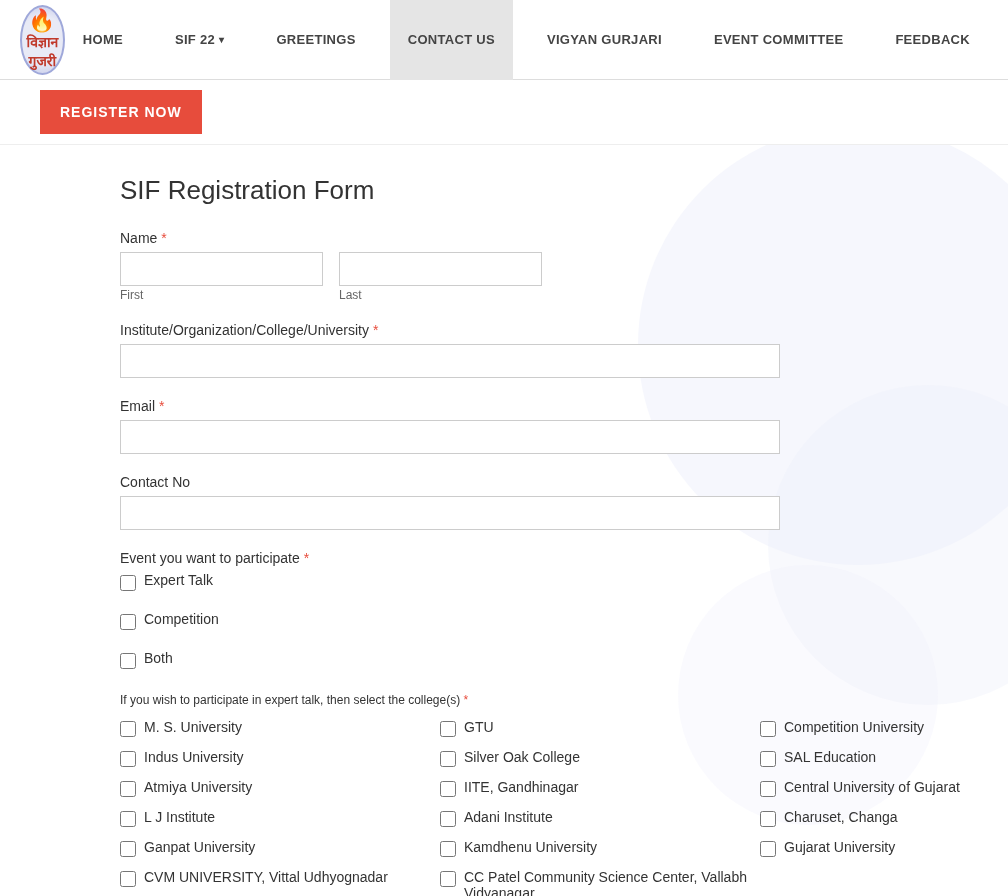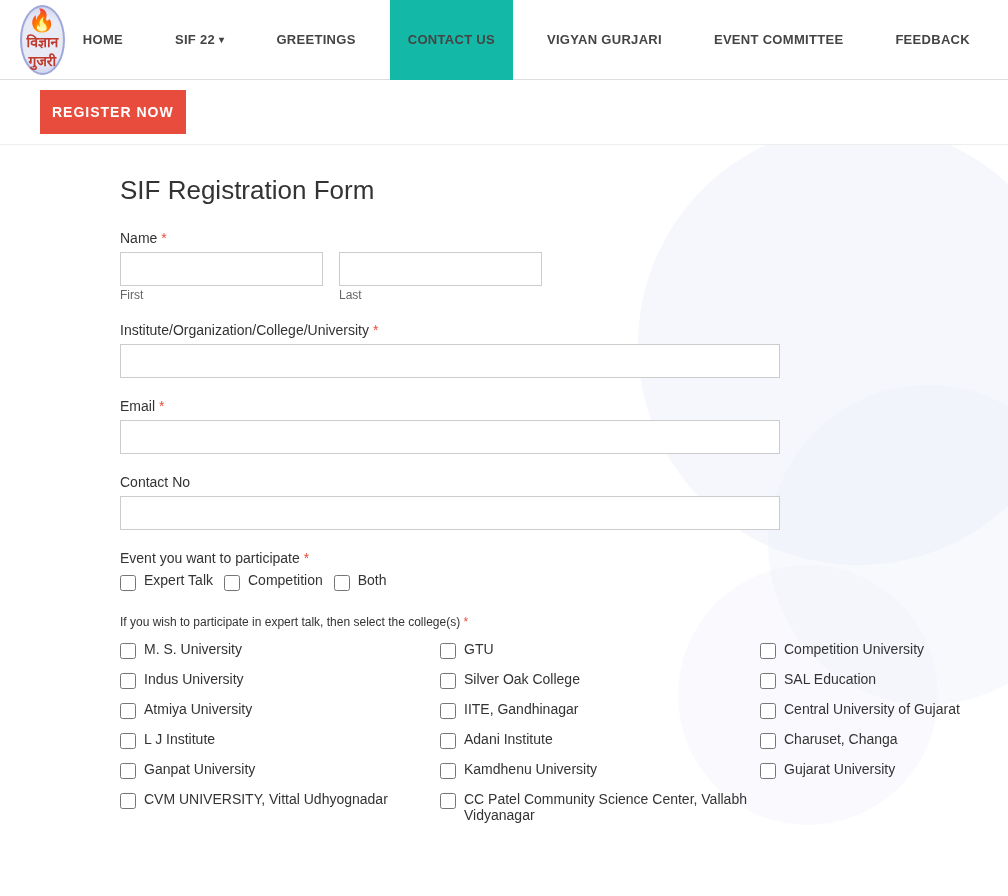--- a/index.html
+++ b/index.html
@@ -48,35 +48,35 @@
       align-items: center;
       text-decoration: none;
       color: #444;
       font-size: 13px;
       font-weight: 600;
       letter-spacing: 0.3px;
       cursor: pointer;
       white-space: nowrap;
     }
     .nav-link.contact-us {
-      background: #14b8a6;
+      background: #e5e5e5;
     }
     .nav-dropdown {
       display: flex;
       align-items: center;
       gap: 4px;
     }
     .dropdown-arrow { font-size: 10px; }
 
     
     .register-btn {
       background: #e74c3c;
       color: #fff;
       border: none;
-      padding: 14px 12px;
+      padding: 14px 20px;
       font-size: 14px;
       font-weight: bold;
       letter-spacing: 1px;
       cursor: pointer;
       margin-top: 10px;
       margin-left: 20px;
       display: inline-block;
     }
 
     
@@ -158,22 +158,22 @@
       width: 100%;
       background: #fff;
     }
 
     .full-width-input {
       width: 548px;
     }
 
     .checkbox-group {
       display: flex;
-      flex-direction: row;
-      gap: 11px;
+      flex-direction: column;
+      gap: 17px;
       margin-top: 6px;
     }
 
     .checkbox-item {
       display: flex;
       align-items: center;
       gap: 8px;
       font-size: 14px;
     }
 

